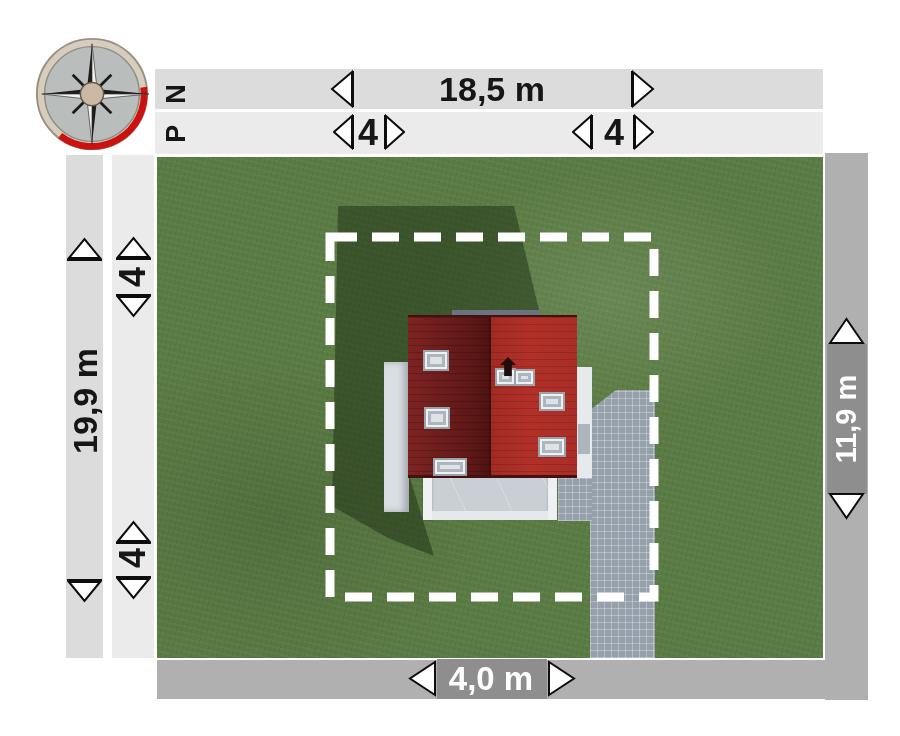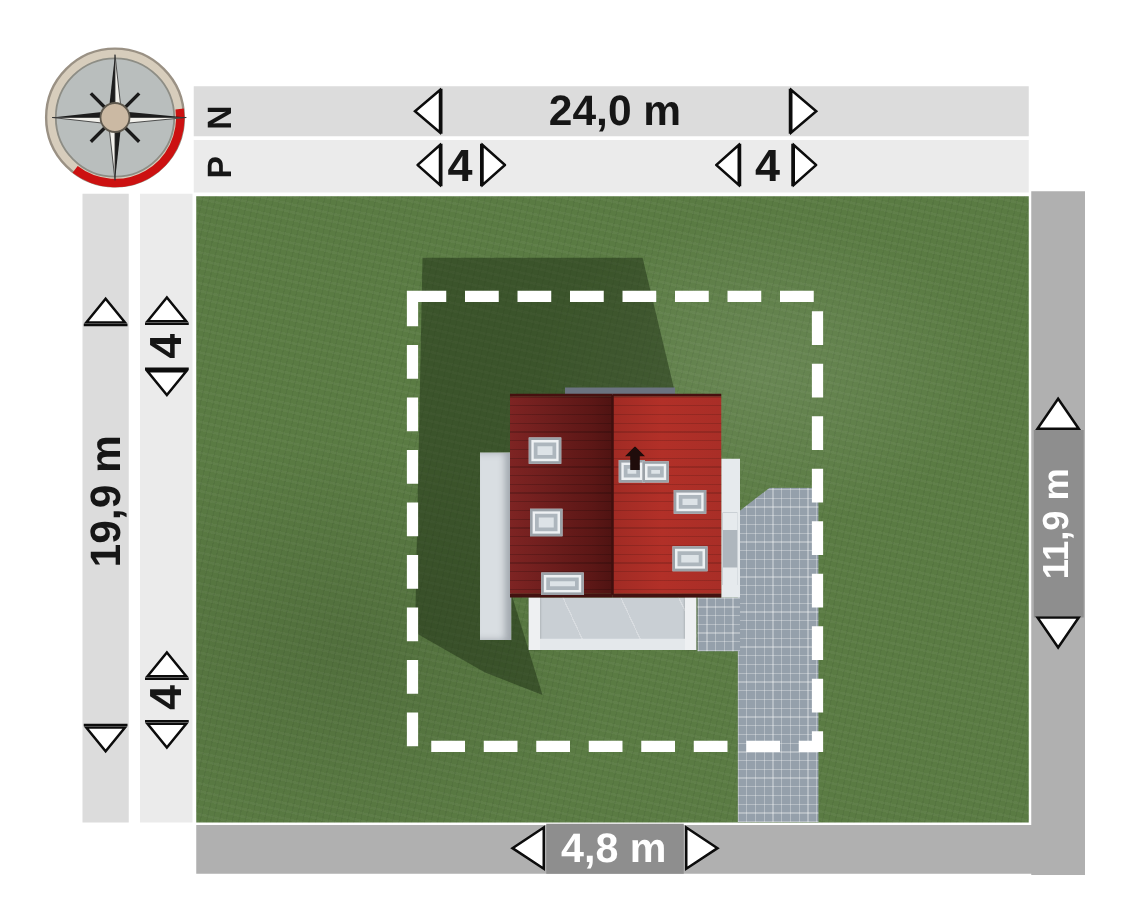--- a/index.html
+++ b/index.html
@@ -108,21 +108,21 @@
     <circle cx="60" cy="60" r="12" fill="#cbb9a3" stroke="#5f594e" stroke-width="1.5"></circle>
   </svg>
   <div class="dim v" style="left:176px;top:110px;font-size:27px;letter-spacing:7px;">P N</div>
 
   <div class="arr" style="left:330px;top:70px;width:23px;height:38px;">
       <svg viewBox="0 0 23 38">
         <path d="M22 2 L2 19 L22 36 Z"></path>
       </svg>
     </div>
   <div class="bar" style="left:352px;top:71px;width:2px;height:36px;"></div>
-  <div class="dim" style="left:492px;top:89px;font-size:34px;">24,0 m</div>
+  <div class="dim" style="left:492px;top:89px;font-size:34px;">18,5 m</div>
   <div class="bar" style="left:631px;top:71px;width:2px;height:36px;"></div>
   <div class="arr" style="left:632px;top:70px;width:23px;height:38px;">
       <svg viewBox="0 0 23 38">
         <path d="M1 2 L21 19 L1 36 Z"></path>
       </svg>
     </div>
 
   <div class="arr" style="left:333px;top:114px;width:20px;height:36px;">
       <svg viewBox="0 0 20 36">
         <path d="M19 2 L1 18 L19 34 Z"></path>
@@ -205,20 +205,20 @@
         <path d="M2 1 L35 1 L18.5 25 Z"></path>
       </svg>
     </div>
 
   <div class="arr" style="left:408px;top:660px;width:28px;height:37px;">
       <svg viewBox="0 0 28 37">
         <path d="M27 2 L2 18.5 L27 35 Z"></path>
       </svg>
     </div>
   <div class="chip" style="left:437px;top:659px;width:110px;height:40px;"></div>
-  <div class="dim white" style="left:491px;top:678px;font-size:33px;">4,8 m</div>
+  <div class="dim white" style="left:491px;top:678px;font-size:33px;">4,0 m</div>
   <div class="arr" style="left:548px;top:660px;width:28px;height:37px;">
       <svg viewBox="0 0 28 37">
         <path d="M1 2 L26 18.5 L1 35 Z"></path>
       </svg>
     </div>
 
 </div>
 
 </body></html>

